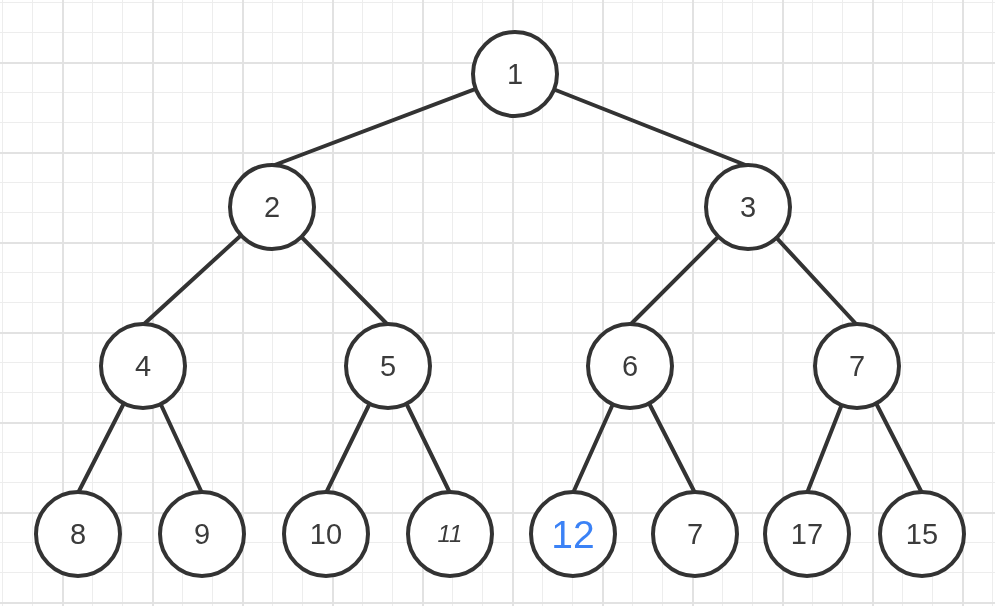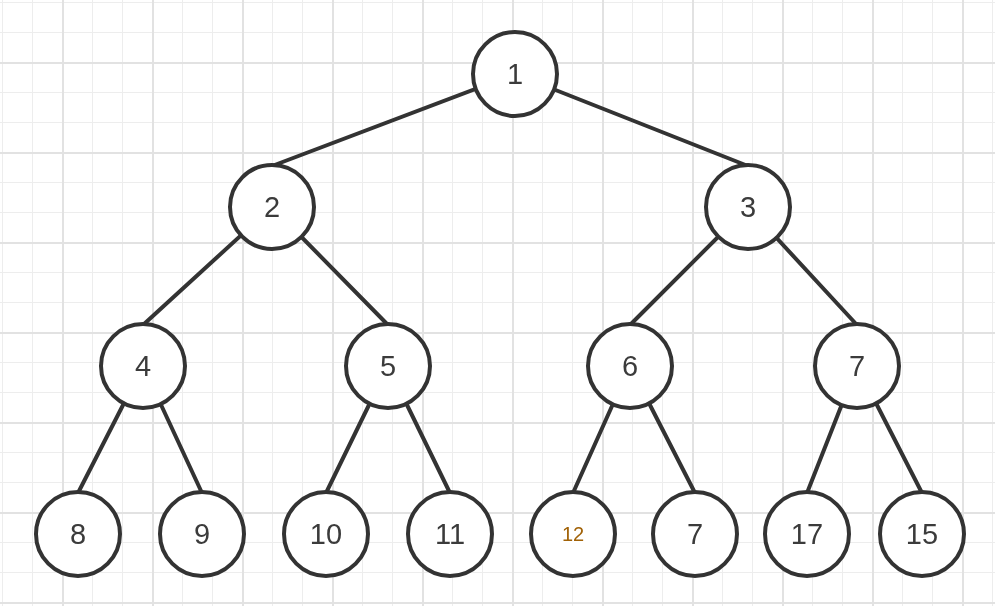--- a/index.html
+++ b/index.html
@@ -82,24 +82,24 @@
       <div class="tree-node" style="left: 34px; top: 490px; width: 88px; height: 88px; background: rgb(255, 255, 255); border: 4.5px solid rgb(51, 51, 51);">
         <span style="color: rgb(59, 59, 59); font-size: 29px;">8</span>
       </div>
       <div class="tree-node" style="left: 158px; top: 490px; width: 88px; height: 88px; background: rgb(255, 255, 255); border: 4.5px solid rgb(51, 51, 51);">
         <span style="color: rgb(59, 59, 59); font-size: 29px;">9</span>
       </div>
       <div class="tree-node" style="left: 282px; top: 490px; width: 88px; height: 88px; background: rgb(255, 255, 255); border: 4.5px solid rgb(51, 51, 51);">
         <span style="color: rgb(59, 59, 59); font-size: 29px;">10</span>
       </div>
       <div class="tree-node" style="left: 406px; top: 490px; width: 88px; height: 88px; background: rgb(255, 255, 255); border: 4.5px solid rgb(51, 51, 51);">
-        <span style="color: rgb(59, 59, 59); font-size: 29px;">11</span>
+        <span style="color: rgb(59, 59, 59); font-size: 24px; font-style: italic;">11</span>
       </div>
       <div class="tree-node" style="left: 529px; top: 490px; width: 88px; height: 88px; background: rgb(255, 255, 255); border: 4.5px solid rgb(51, 51, 51);">
-        <span style="color: #a16207; font-size: 20px;">12</span>
+        <span style="color: #3b82f6; font-size: 39px;">12</span>
       </div>
       <div class="tree-node" style="left: 651px; top: 490px; width: 88px; height: 88px; background: rgb(255, 255, 255); border: 4.5px solid rgb(51, 51, 51);">
         <span style="color: rgb(59, 59, 59); font-size: 29px;">7</span>
       </div>
       <div class="tree-node" style="left: 763px; top: 490px; width: 88px; height: 88px; background: rgb(255, 255, 255); border: 4.5px solid rgb(51, 51, 51);">
         <span style="color: rgb(59, 59, 59); font-size: 29px;">17</span>
       </div>
       <div class="tree-node" style="left: 878px; top: 490px; width: 88px; height: 88px; background: rgb(255, 255, 255); border: 4.5px solid rgb(51, 51, 51);">
         <span style="color: rgb(59, 59, 59); font-size: 29px;">15</span>
       </div>

